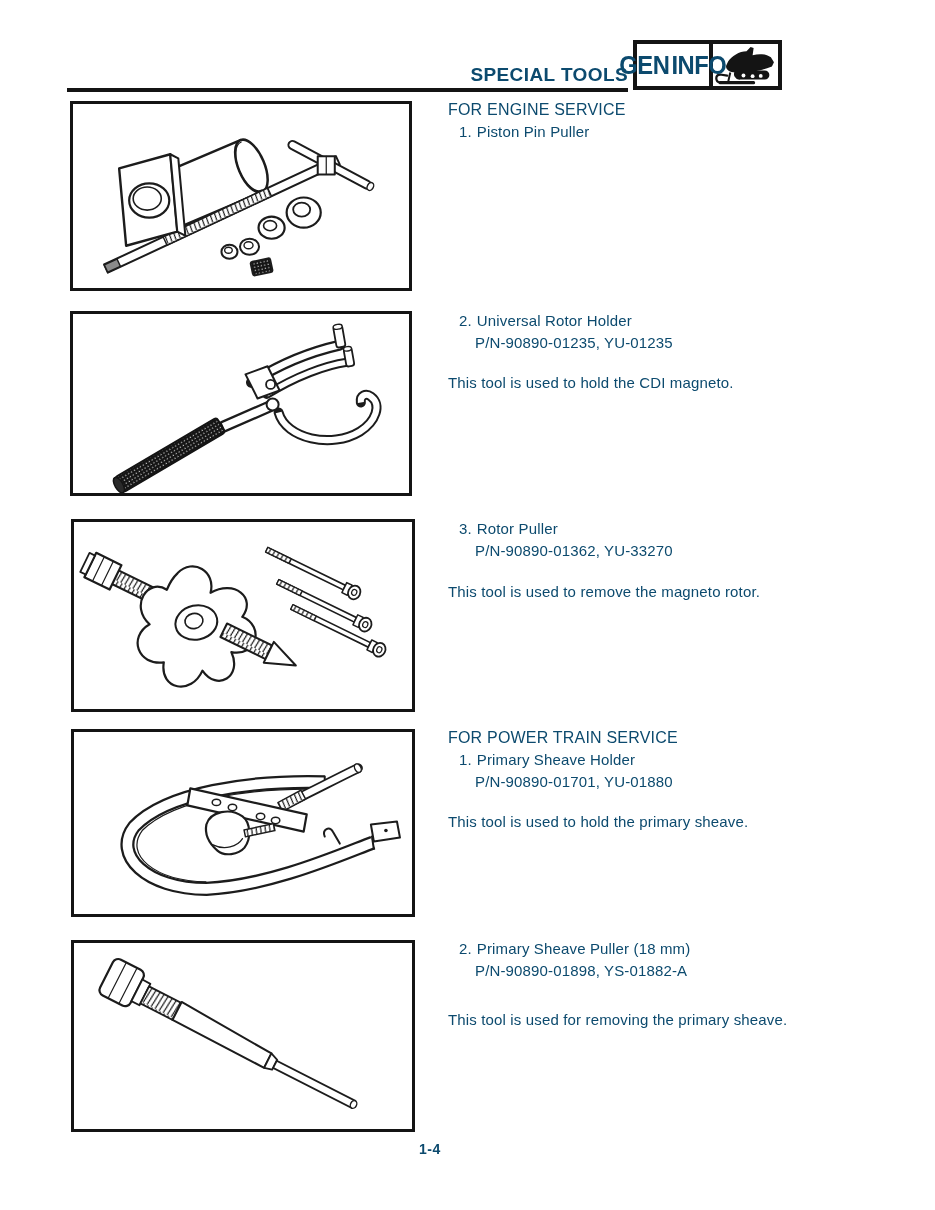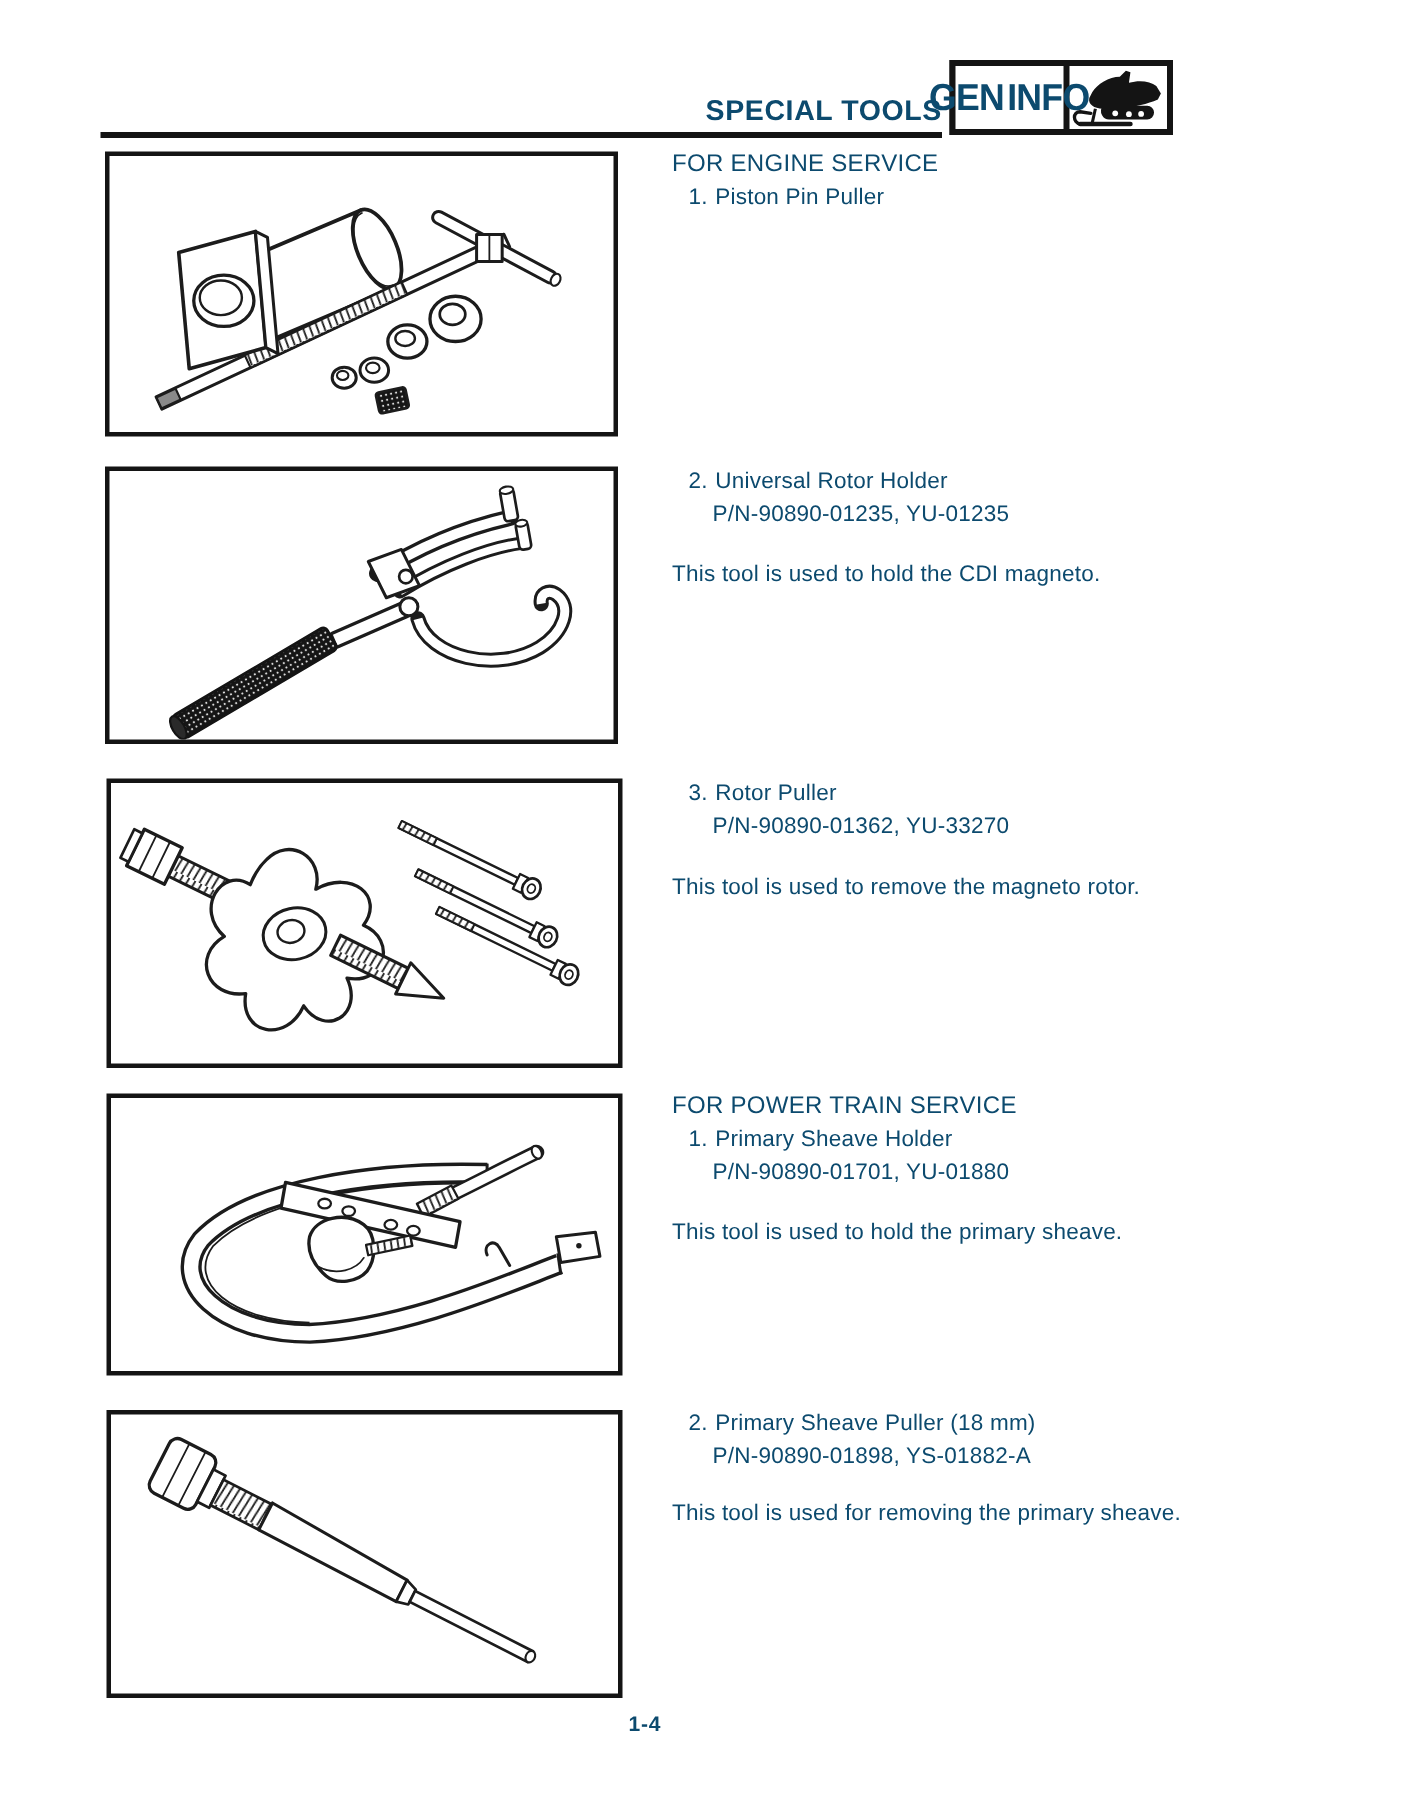--- a/index.html
+++ b/index.html
@@ -27,21 +27,21 @@
   
   .tb{position:absolute;left:448px;width:342px;font-size:15px;line-height:22px;letter-spacing:.15px}
   .b1{top:99px}.b2{top:310px}.b3{top:518px}.b4{top:727px}.b5{top:938px}
   .sec-h{font-size:16px;font-weight:400;letter-spacing:.2px}
   .tool-line{padding-left:11px}
   .tname{padding-left:5px}
   .part{padding-left:27px}
   .desc{margin-top:13px}
   .b2 .desc,.b4 .desc{margin-top:18px}
   .b3 .desc{margin-top:19px}
-  .b5 .desc{margin-top:14px;text-align:justify;line-height:25px}
+  .b5 .desc{margin-top:25px;text-align:justify;line-height:25px}
   .footer{position:absolute;left:419px;top:1141px;font-size:14px;font-weight:600;letter-spacing:.5px}
 </style>
 </head>
 <body>
 
 <svg width="0" height="0" style="position:absolute" aria-hidden="true">
   <defs>
     <pattern id="thr" width="4.5" height="18" patternUnits="userSpaceOnUse">
       <rect width="4.5" height="18" fill="#fff"></rect>
       <line x1="2.8" y1="-2" x2="0.8" y2="20" stroke="#1c1c1c" stroke-width="1.2"></line>

